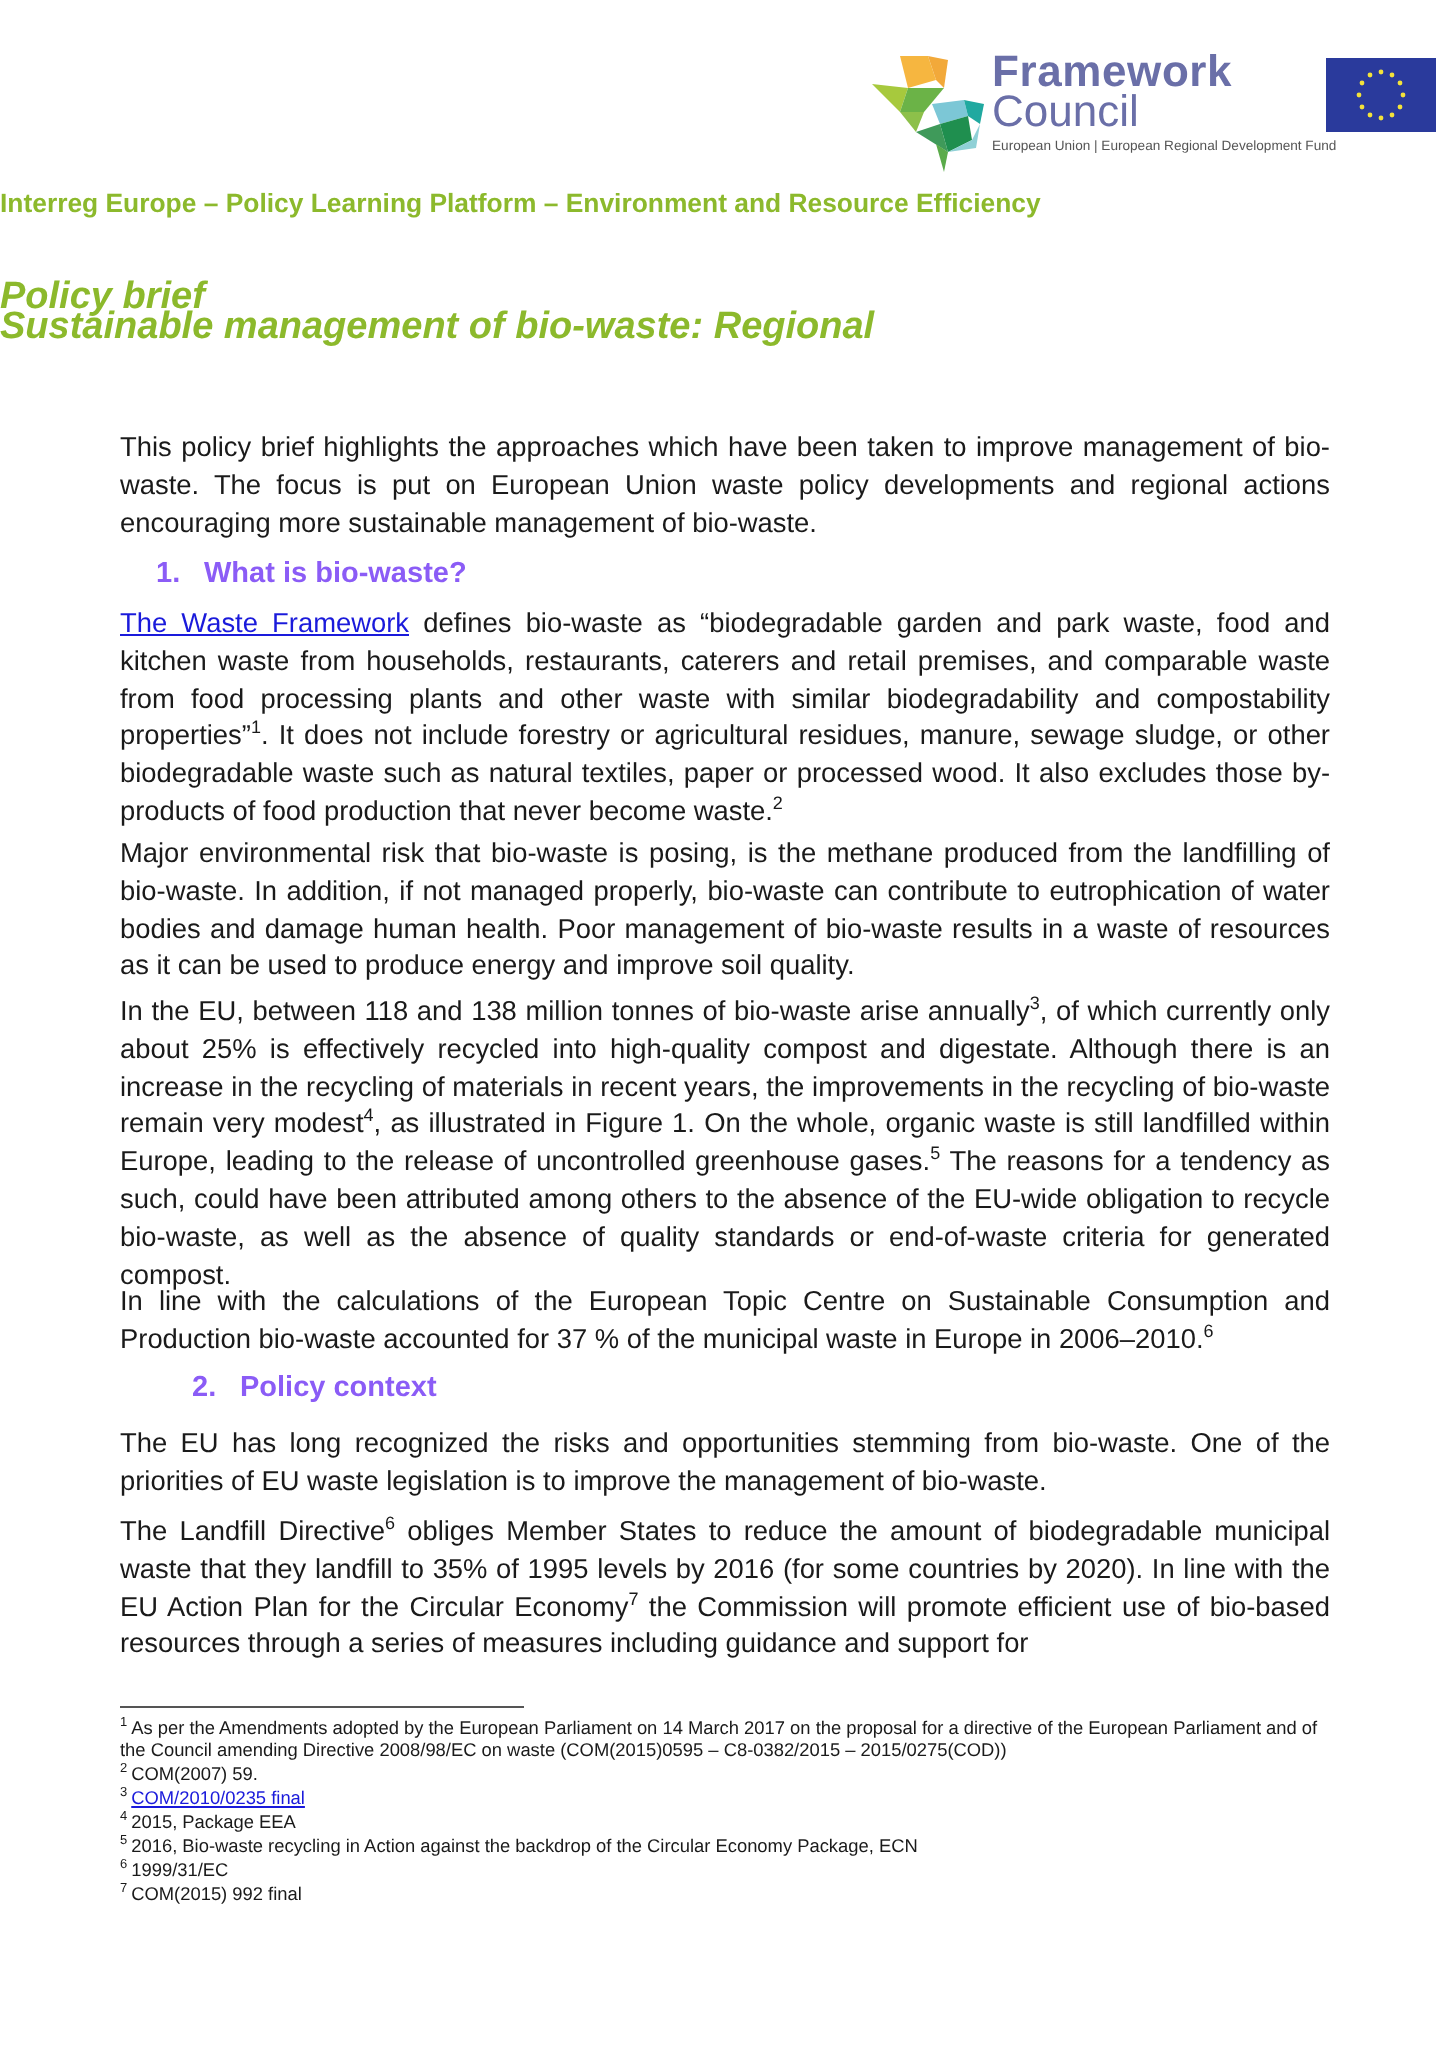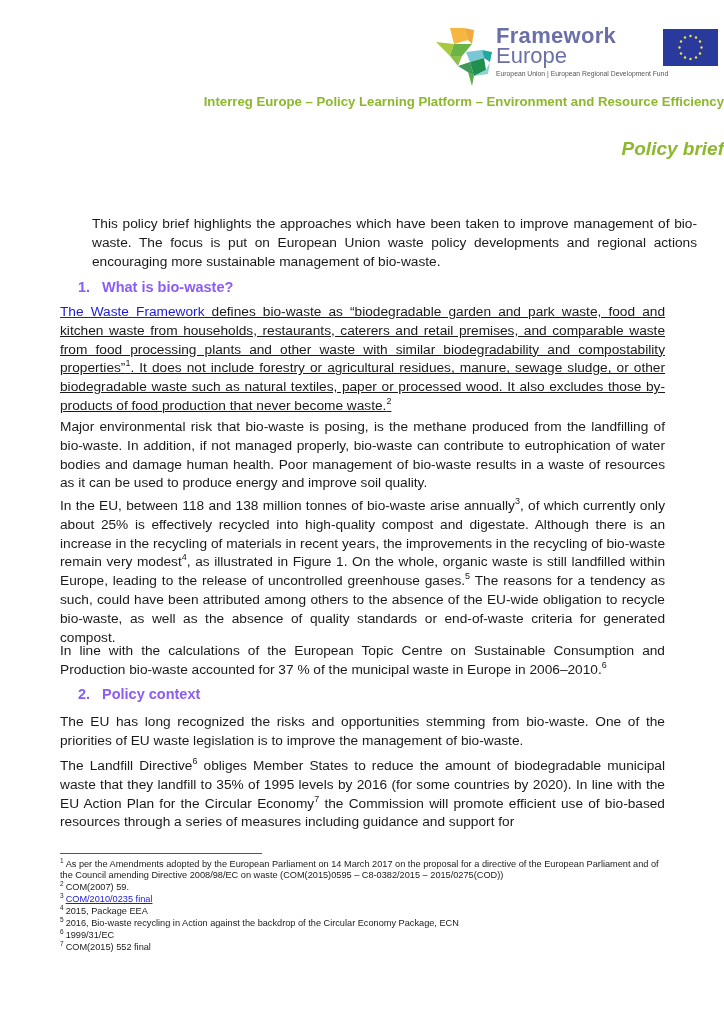--- a/index.html
+++ b/index.html
@@ -5,21 +5,21 @@
   html, body { margin:0; padding:0; background:#ffffff; }
   body { width:724px; height:1024px; position:relative; overflow:hidden;
          font-family:"Liberation Sans", sans-serif; color:#1a1a1a; }
   .logo { position:absolute; left:428px; top:26px; width:228px; height:62px; }
   .logo-mark { position:absolute; left:0; top:0; width:66px; height:60px; }
   .brand { position:absolute; left:68px; top:0; color:#6a6fa8; font-weight:bold; }
   .brand .l1 { position:absolute; left:0; top:-3px; font-size:22px; letter-spacing:0.3px; white-space:nowrap; }
   .brand .l2 { position:absolute; left:0; top:17px; font-size:22px; font-weight:normal; white-space:nowrap; }
   .brand .l3 { position:absolute; left:0; top:44px; font-size:6.8px; font-weight:normal; color:#555; white-space:nowrap; }
   .eu-flag { position:absolute; left:167px; top:3px; width:55px; height:37px; background:#2a3a9c; }
-  .header-line { position:absolute; left:0; width:724px; text-align:right; color:#8cb92c; font-weight:bold; }
+  .header-line { position:absolute; left:0; width:724px; text-align:left; color:#8cb92c; font-weight:bold; }
   .platform { top:94px; font-size:13.2px; }
   .pb { top:119px; font-size:19px; font-style:italic;margin-top:19px; }
   .title { top:151px; font-size:19px; font-style:italic; line-height:26px; }
   .body { position:absolute; left:60px; width:605px; font-size:13.7px; line-height:18.8px; text-align:justify; }
   .body p { margin:0; }
   .h { position:absolute; left:78px; color:#8b5cf6; font-weight:bold; font-size:14.5px; }
   .h .num { display:inline-block; width:24px; }
   a.link { color:#1a1adb; text-decoration:underline; }
   sup { font-size:9px; line-height:0; vertical-align:super; }
   .rule { position:absolute; left:60px; top:853px; width:202px; height:1px; background:#555; }
@@ -38,21 +38,21 @@
     <polygon points="22,30 34,30 30,40" fill="#8dc04a"></polygon>
     <polygon points="38,26 54,24 56,32 42,36" fill="#7cc7d6"></polygon>
     <polygon points="54,24 64,26 62,36 56,32" fill="#20a9a0"></polygon>
     <polygon points="30,40 42,36 46,50" fill="#3f9a5a"></polygon>
     <polygon points="42,36 56,32 58,44 46,50" fill="#1f8f4f"></polygon>
     <polygon points="46,50 58,44 62,36 60,48" fill="#8fd0d6"></polygon>
     <polygon points="40,46 46,50 44,60" fill="#5aab4a"></polygon>
   </svg>
   <div class="brand">
     <div class="l1">Framework</div>
-    <div class="l2">Europe</div>
+    <div class="l2">Council</div>
     <div class="l3">European Union | European Regional Development Fund</div>
     <div class="eu-flag">
       <svg width="55" height="37" viewBox="0 0 55 37">
         <g fill="#f3e23a">
           <circle cx="27.5" cy="7" r="1.2"></circle>
             <circle cx="33" cy="8.5" r="1.2"></circle>
             <circle cx="37" cy="12.5" r="1.2"></circle>
           <circle cx="38.5" cy="18.5" r="1.2"></circle>
             <circle cx="37" cy="24.5" r="1.2"></circle>
             <circle cx="33" cy="28.5" r="1.2"></circle>
@@ -64,47 +64,48 @@
             <circle cx="22" cy="8.5" r="1.2"></circle>
         </g>
       </svg>
     </div>
   </div>
 </div>
 
 <div class="header-line platform">Interreg Europe – Policy Learning Platform – Environment and Resource Efficiency</div>
 <div class="header-line pb">Policy brief</div>
 <div class="header-line title">
+  <div>Sustainable management of bio-waste: Regional</div>
 </div>
 
-<div class="body" style="top:215px;margin-left:32px;">
+<div class="body" style="top:215px;">
   <p>This policy brief highlights the approaches which have been taken to improve management of bio-waste. The focus is put on European Union waste policy developments and regional actions encouraging more sustainable management of bio-waste.</p>
 </div>
 
 <div class="h" style="top:279px;">
   <span class="num">1.</span><span>What is bio-waste?</span>
 </div>
 
-<div class="body" style="top:303px;text-decoration:underline;">
+<div class="body" style="top:303px;">
   <p><a class="link">The Waste Framework</a><span> defines bio-waste as “biodegradable garden and park waste, food and kitchen waste from households, restaurants, caterers and retail premises, and comparable waste from food processing plants and other waste with similar biodegradability and compostability properties”</span><sup>1</sup><span>. It does not include forestry or agricultural residues, manure, sewage sludge, or other biodegradable waste such as natural textiles, paper or processed wood. It also excludes those by-products of food production that never become waste.</span><sup>2</sup></p>
 </div>
 
 <div class="body" style="top:418px;">
   <p>Major environmental risk that bio-waste is posing, is the methane produced from the landfilling of bio-waste. In addition, if not managed properly, bio-waste can contribute to eutrophication of water bodies and damage human health. Poor management of bio-waste results in a waste of resources as it can be used to produce energy and improve soil quality.</p>
 </div>
 
 <div class="body" style="top:497px;">
   <p><span>In the EU, between 118 and 138 million tonnes of bio-waste arise annually</span><sup>3</sup><span>, of which currently only about 25% is effectively recycled into high-quality compost and digestate. Although there is an increase in the recycling of materials in recent years, the improvements in the recycling of bio-waste remain very modest</span><sup>4</sup><span>, as illustrated in Figure 1. On the whole, organic waste is still landfilled within Europe, leading to the release of uncontrolled greenhouse gases.</span><sup>5</sup><span> The reasons for a tendency as such, could have been attributed among others to the absence of the EU-wide obligation to recycle bio-waste, as well as the absence of quality standards or end-of-waste criteria for generated compost.</span></p>
 </div>
 
 <div class="body" style="top:642px;">
   <p><span>In line with the calculations of the European Topic Centre on Sustainable Consumption and Production bio-waste accounted for 37 % of the municipal waste in Europe in 2006–2010.</span><sup>6</sup></p>
 </div>
 
-<div class="h" style="top:686px;">
+<div class="h" style="top:686px;margin-left:18px;">
   <span class="num">2.</span><span>Policy context</span>
 </div>
 
 <div class="body" style="top:713px;">
   <p>The EU has long recognized the risks and opportunities stemming from bio-waste. One of the priorities of EU waste legislation is to improve the management of bio-waste.</p>
 </div>
 
 <div class="body" style="top:757px;">
   <p><span>The Landfill Directive</span><sup>6</sup><span> obliges Member States to reduce the amount of biodegradable municipal waste that they landfill to 35% of 1995 levels by 2016 (for some countries by 2020). In line with the EU Action Plan for the Circular Economy</span><sup>7</sup><span> the Commission will promote efficient use of bio-based resources through a series of measures including guidance and support for</span></p>
 </div>
@@ -123,14 +124,14 @@
 <div class="fn" style="top:906px;">
   <span class="m">4</span><span>2015, Package EEA</span>
 </div>
 <div class="fn" style="top:918px;">
   <span class="m">5</span><span>2016, Bio-waste recycling in Action against the backdrop of the Circular Economy Package, ECN</span>
 </div>
 <div class="fn" style="top:930px;">
   <span class="m">6</span><span>1999/31/EC</span>
 </div>
 <div class="fn" style="top:942px;">
-  <span class="m">7</span><span>COM(2015) 552 final</span>
+  <span class="m">7</span><span>COM(2015) 992 final</span>
 </div>
 
 </body></html>

